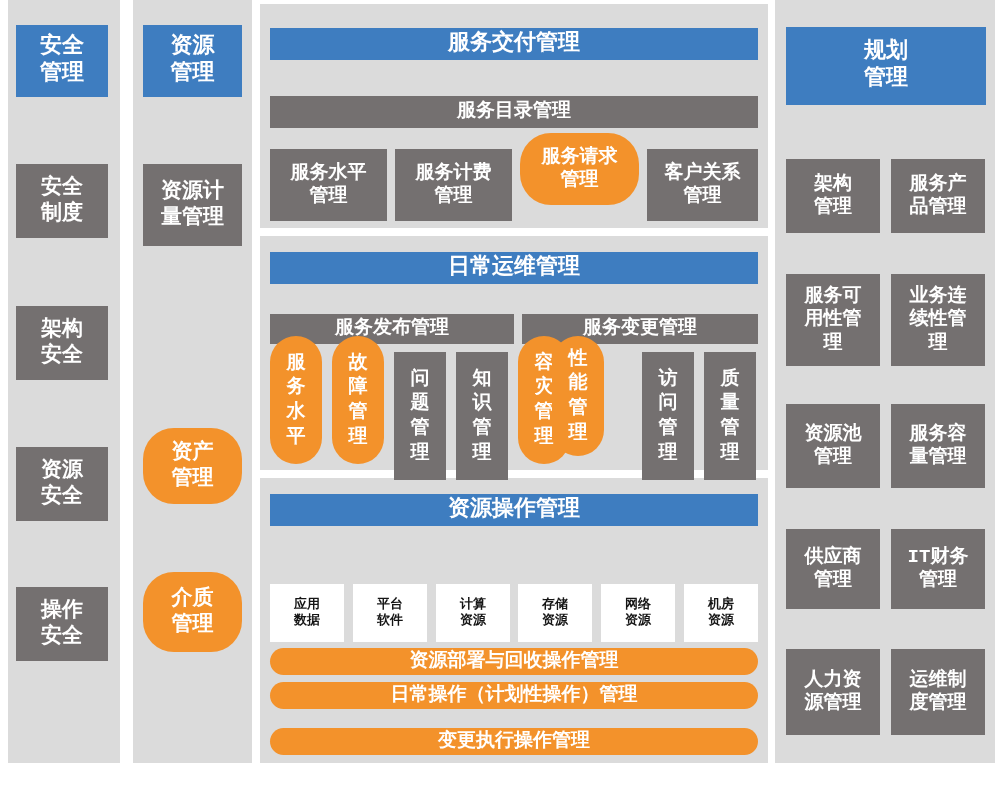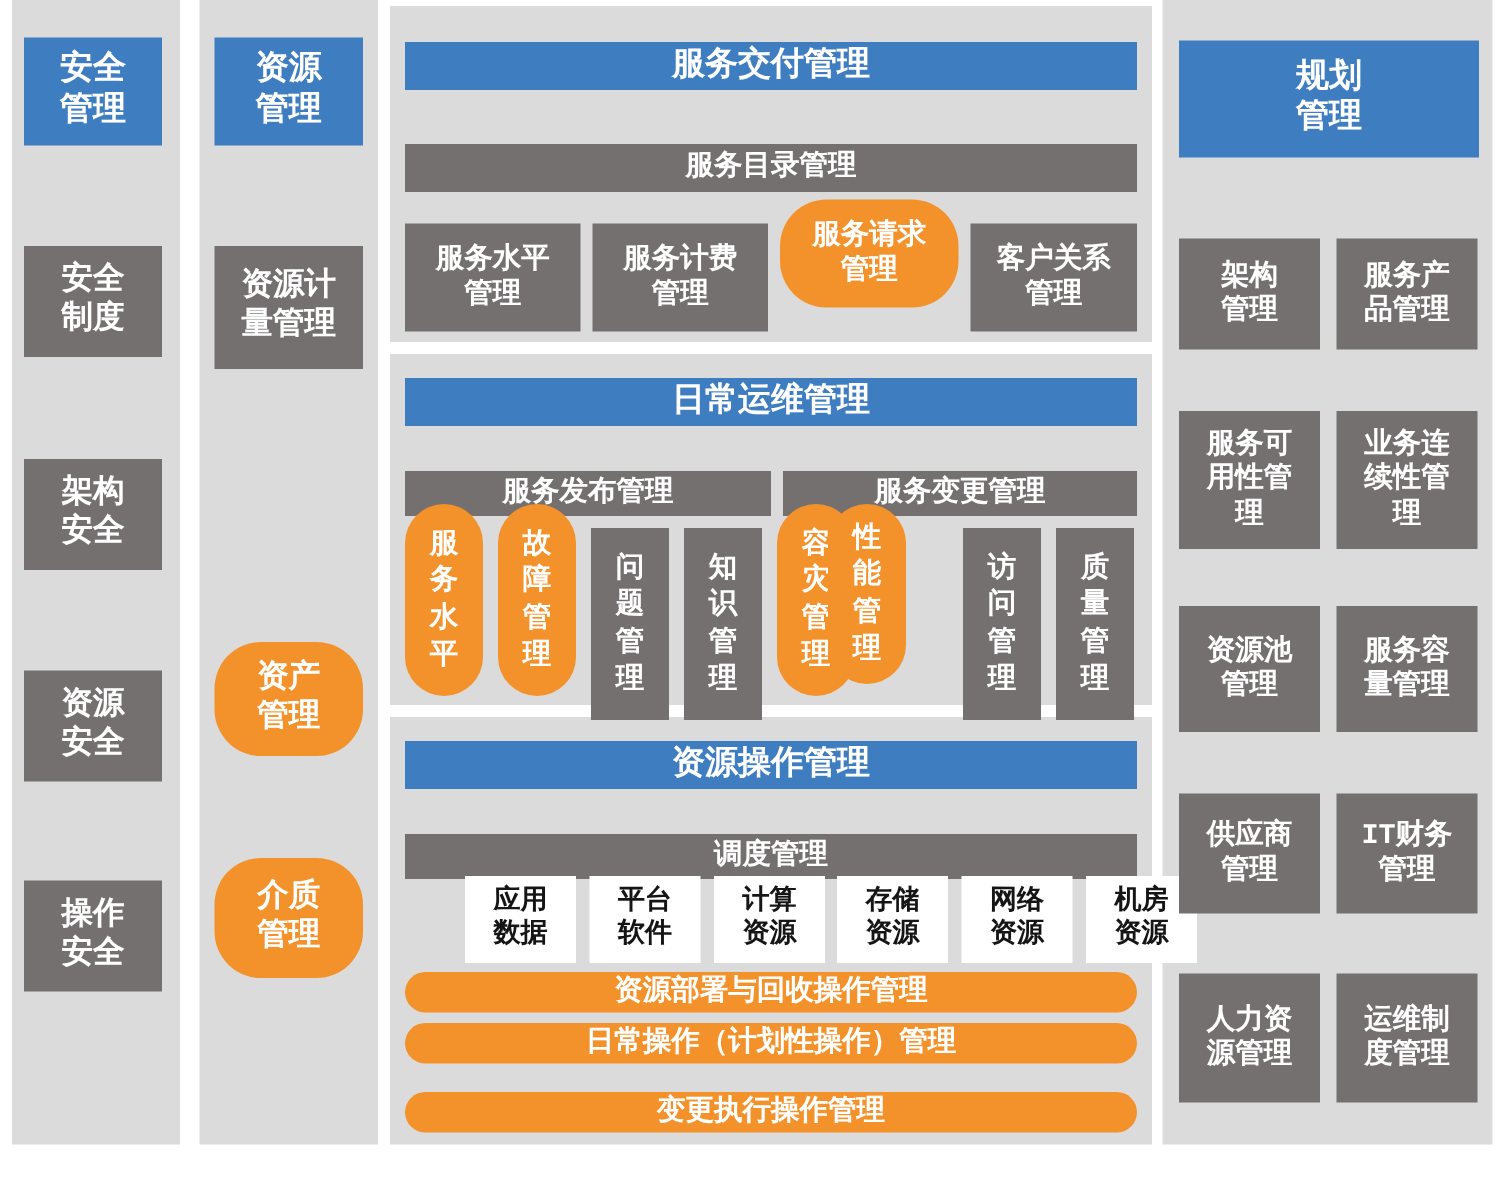--- a/index.html
+++ b/index.html
@@ -13,21 +13,21 @@
     text-align:center;font-weight:bold;color:#ffffff;white-space:pre-line;
     line-height:1.22;box-sizing:border-box;
   }
   .blue{background:#3e7dc0;}
   .gray{background:#747070;margin-top:16px;}
   .orange{background:#f3922b;border-radius:31px;}
   .whitebox{background:#ffffff;color:#151515;}
   .f22{font-size:22px;}
   .f21{font-size:21px;}
   .f19{font-size:19px;}
-  .f17{font-size:18px;margin-left:40px;}
+  .f17{font-size:13px;}
   .vbox{
     padding:0 15px;word-break:break-all;white-space:normal;line-height:1.3;
   }
 </style>
 </head>
 <body>
 
 <div class="canvas">
 
   <div class="strip" style="left:8px;top:0;width:112px;height:763px"></div>
@@ -74,21 +74,20 @@
   <div class="box orange f19 vbox" style="left:270px;top:336px;width:52px;height:128px">服务水平</div>
   <div class="box orange f19 vbox" style="left:332px;top:336px;width:52px;height:128px">故障管理</div>
   <div class="box gray f19 vbox" style="left:394px;top:336px;width:52px;height:128px">问题管理</div>
   <div class="box gray f19 vbox" style="left:456px;top:336px;width:52px;height:128px">知识管理</div>
   <div class="box orange f19 vbox" style="left:518px;top:336px;width:52px;height:128px">容灾管理</div>
   <div class="box orange f19 vbox" style="left:552px;top:336px;width:52px;height:120px">性能管理</div>
   <div class="box gray f19 vbox" style="left:642px;top:336px;width:52px;height:128px">访问管理</div>
   <div class="box gray f19 vbox" style="left:704px;top:336px;width:52px;height:128px">质量管理</div>
 
   <div class="box blue f22" style="left:270px;top:494px;width:488px;height:32px">资源操作管理</div>
-  <div class="box gray f19" style="left:270px;top:540px;width:488px;height:30px">调度管理</div>
   <div class="box whitebox f17" style="left:270px;top:584px;width:74px;height:58px">应用
 数据</div>
   <div class="box whitebox f17" style="left:353px;top:584px;width:74px;height:58px">平台
 软件</div>
   <div class="box whitebox f17" style="left:436px;top:584px;width:74px;height:58px">计算
 资源</div>
   <div class="box whitebox f17" style="left:518px;top:584px;width:74px;height:58px">存储
 资源</div>
   <div class="box whitebox f17" style="left:601px;top:584px;width:74px;height:58px">网络
 资源</div>

